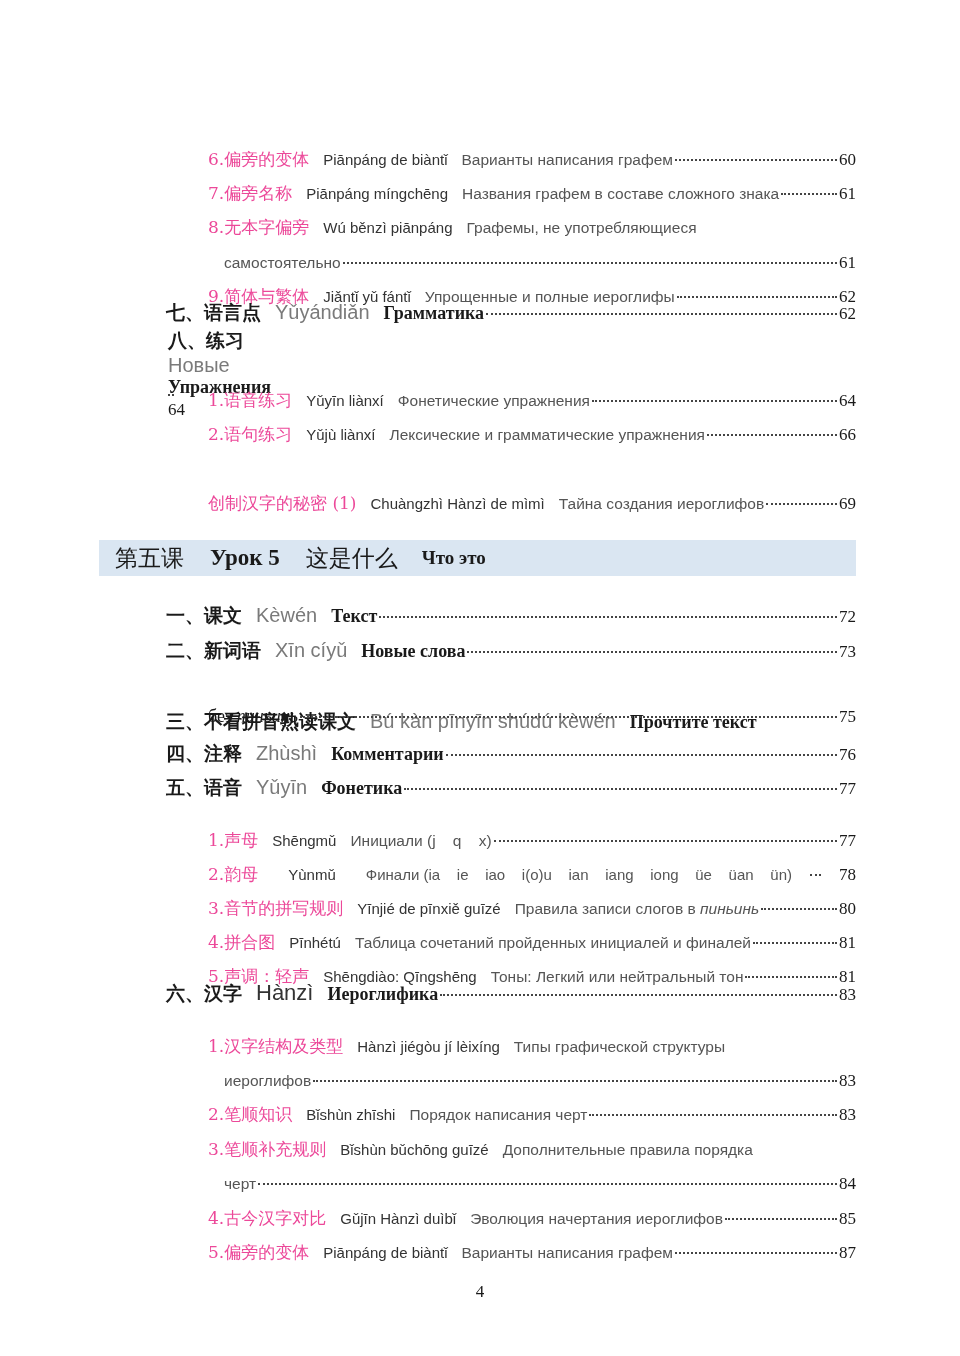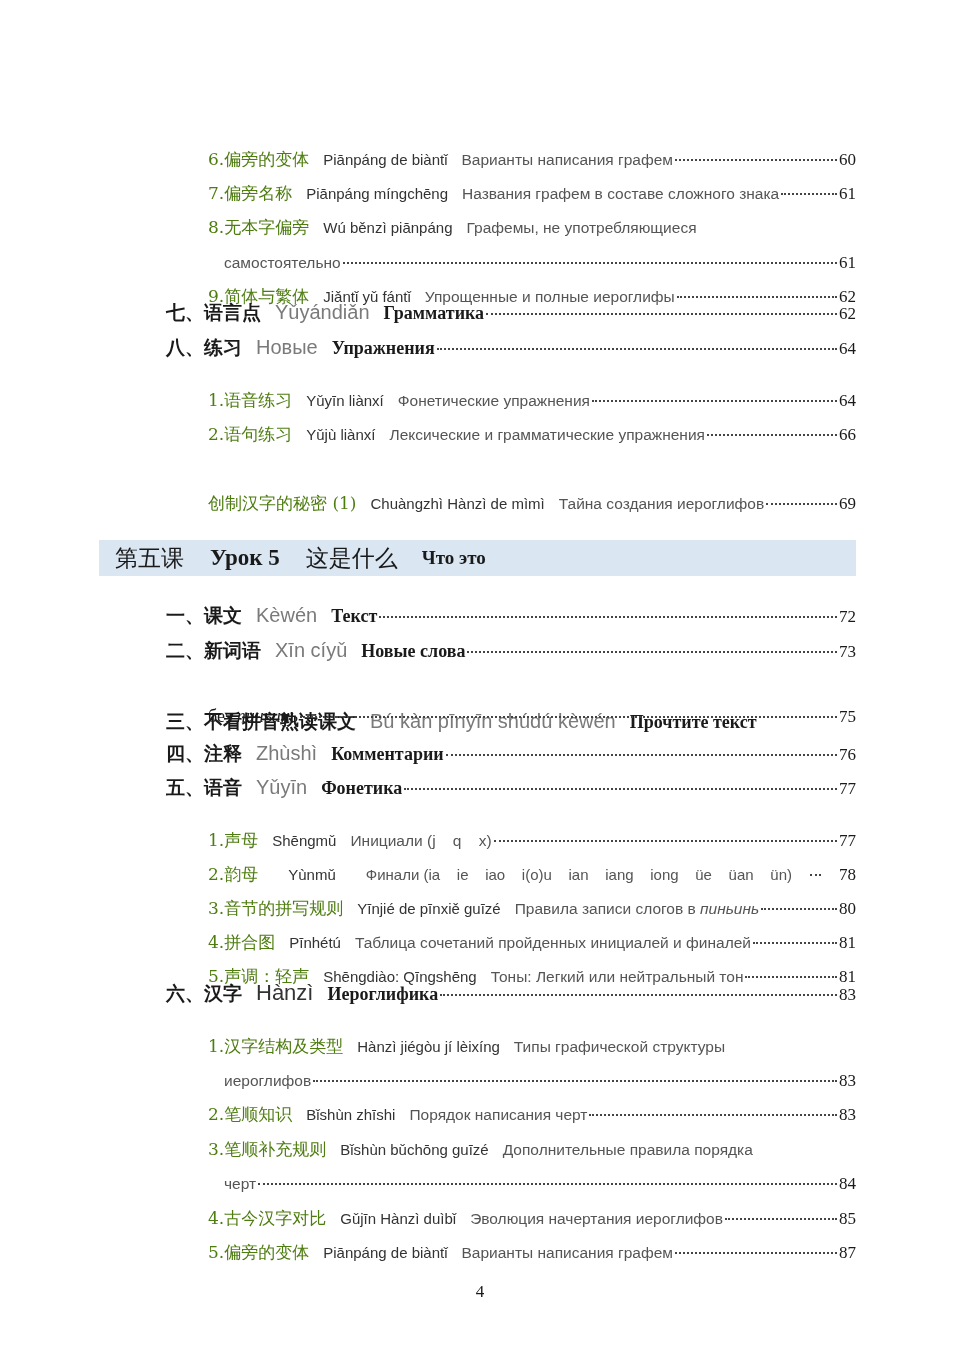--- a/index.html
+++ b/index.html
@@ -1,19 +1,19 @@
 <!DOCTYPE html>
 <html><head>
 <meta charset="utf-8">
 <style>
   html, body { margin: 0; padding: 0; background: #ffffff; }
   body { width: 960px; height: 1356px; position: relative; overflow: hidden; color: #1a1a1a; }
   .page { position: absolute; left: 0; top: 0; width: 960px; height: 1356px; }
   .row { position: absolute; display: flex; align-items: baseline; white-space: nowrap; }
-  .cn { font-family: "DejaVu Serif", serif; color: #4d7c0f; }
+  .cn { font-family: "DejaVu Serif", serif; color: #ec4899; }
   .cn-bold { font-family: "DejaVu Sans", sans-serif; font-weight: bold; color: #1a1a1a; }
   .py { font-family: "Liberation Sans", sans-serif; color: #333; }
   .py-lg { font-family: "Liberation Sans", sans-serif; color: #7a7a7a; }
   .ru { font-family: "Liberation Sans", sans-serif; color: #555; margin-top: 23px; }
   .ru-bold { font-family: "Liberation Serif", serif; font-weight: bold; color: #1a1a1a; }
   .dots { flex: 1; border-bottom: 2px dotted #444; margin: 0 2px; transform: translateY(-4px); min-width: 6px; }
   .pg { font-family: "Liberation Serif", serif; color: #1a1a1a; }
   .sub { left: 208px; width: 648px; font-size: 16px; }
   .sub .cn { font-size: 17px; margin-right: 14px; }
   .sub .py { font-size: 15px; margin-right: 14px; }
@@ -74,21 +74,21 @@
   </div>
 
   <div class="row main" style="top:300px;">
     <span class="cn-bold"><span>七、</span><span>语言点</span></span>
     <span class="py-lg">Yǔyándiǎn</span>
     <span class="ru-bold">Грамматика</span>
     <span class="dots"></span>
     <span class="pg">62</span>
   </div>
 
-  <div class="row main" style="top:335px;">
+  <div class="row main" style="top:328px;flex-direction:column;">
     <span class="cn-bold"><span>八、</span><span>练习</span></span>
     <span class="py-lg">Новые</span>
     <span class="ru-bold">Упражнения</span>
     <span class="dots"></span>
     <span class="pg">64</span>
   </div>
 
   <div class="row sub" style="top:369px;">
     <span class="cn"><span>1.</span><span>语音练习</span></span>
     <span class="py">Yǔyīn  liànxí</span>

